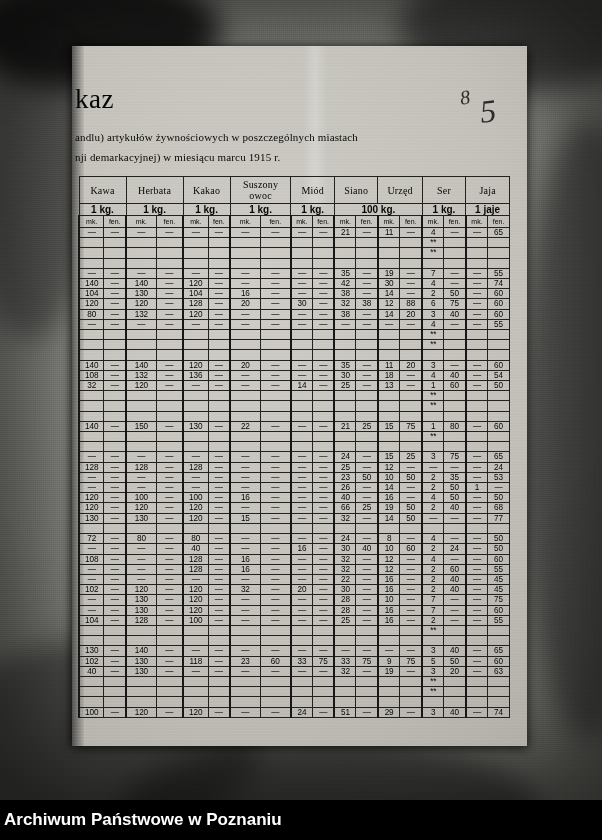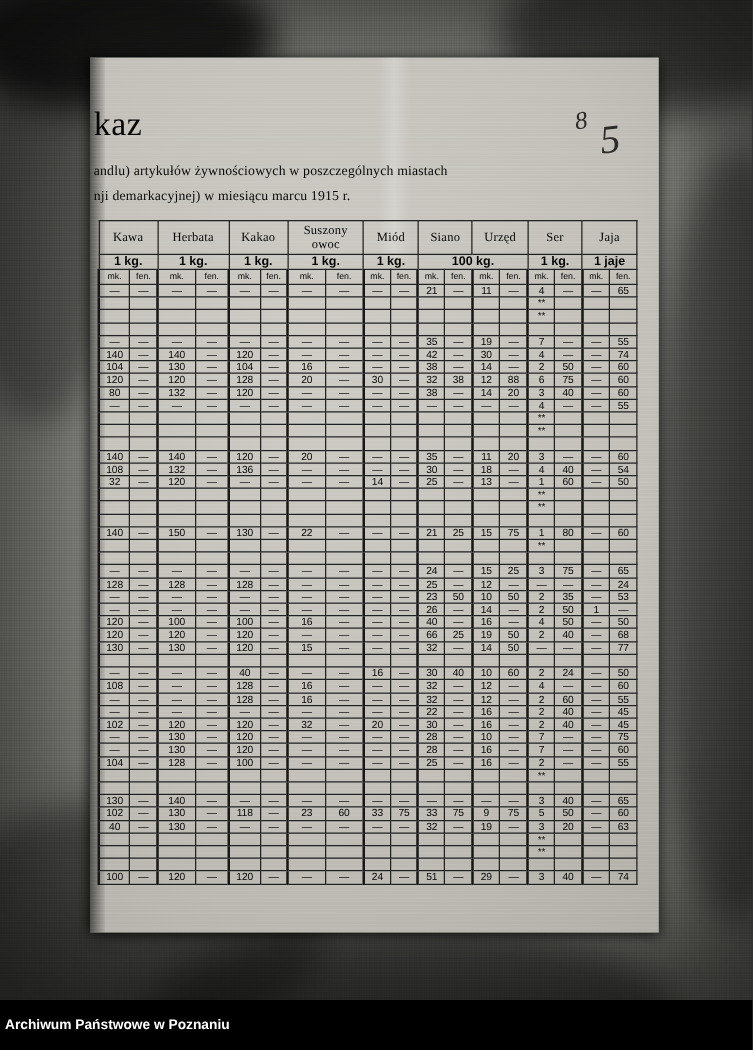--- a/index.html
+++ b/index.html
@@ -132,21 +132,21 @@
   
   #tablewrap, #title, #sub1, #sub2, #leftstrip{
     filter:blur(.18px) contrast(1.12);
   }
 
   
   #caption{
     position:absolute; left:0; bottom:0; width:602px; height:40px;
     background:#000; color:#fff;
     font-family:"Liberation Sans", sans-serif;
-    font-size:11px; font-weight:bold;
+    font-size:17px; font-weight:bold;
     display:flex; align-items:center;
   }
   #caption span{ padding-left:4px; }
 </style>
 </head>
 <body>
 
 <div id="shot">
 
   <div id="board">
@@ -811,20 +811,40 @@
               <td class="v thickL">&nbsp;</td>
               <td class="v">&nbsp;</td>
               <td class="v thickL">&nbsp;</td>
               <td class="v">&nbsp;</td>
               <td class="v thickL">&nbsp;</td>
               <td class="v">&nbsp;</td>
               <td class="v thickL">&nbsp;</td>
               <td class="v">&nbsp;</td>
             </tr>
             <tr>
+              <td class="v thickL">72</td>
+              <td class="v">—</td>
+              <td class="v thickL">80</td>
+              <td class="v">—</td>
+              <td class="v thickL">80</td>
+              <td class="v">—</td>
+              <td class="v thickL">—</td>
+              <td class="v">—</td>
+              <td class="v thickL">—</td>
+              <td class="v">—</td>
+              <td class="v thickL">24</td>
+              <td class="v">—</td>
+              <td class="v thickL">8</td>
+              <td class="v">—</td>
+              <td class="v thickL">4</td>
+              <td class="v">—</td>
+              <td class="v thickL">—</td>
+              <td class="v">50</td>
+            </tr>
+            <tr>
               <td class="v thickL">—</td>
               <td class="v">—</td>
               <td class="v thickL">—</td>
               <td class="v">—</td>
               <td class="v thickL">40</td>
               <td class="v">—</td>
               <td class="v thickL">—</td>
               <td class="v">—</td>
               <td class="v thickL">16</td>
               <td class="v">—</td>

